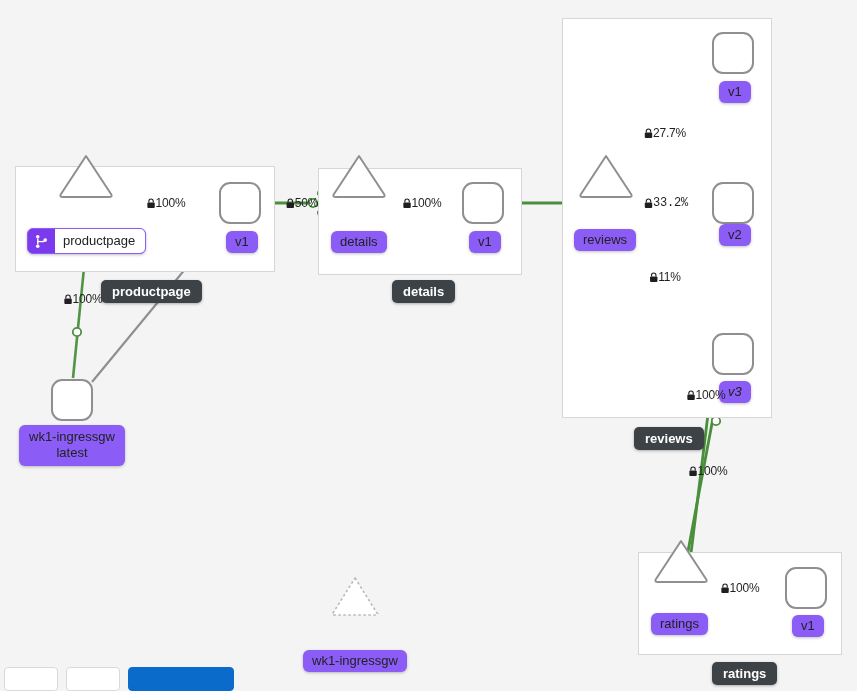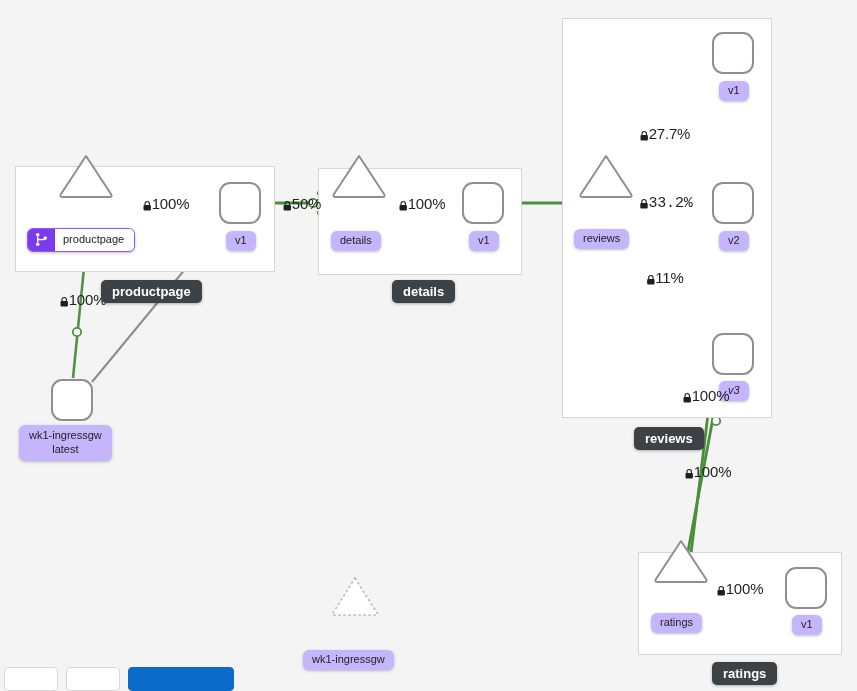--- a/index.html
+++ b/index.html
@@ -30,24 +30,24 @@
     position:absolute;
     width:42px;height:42px;
     border:2px solid #8f8f8f;
     border-radius:11px;
     background:#ffffff;
     box-sizing:border-box;
   }
   
   .nlabel{
     position:absolute;
-    background:#c4b5fd;
+    background:#8b5cf6;
     border-radius:6px;
     padding:3px 9px;
-    font-size:11px;
+    font-size:13px;
     color:#222;
     white-space:nowrap;
     box-shadow:0 1px 3px rgba(0,0,0,.25);
     line-height:1.25;
     text-align:center;
   }
   .nlabel.two-line{padding:4px 10px;}
   
   .nlabel.badged{
     padding:0;
@@ -74,21 +74,21 @@
     font-weight:bold;
     white-space:nowrap;
     box-shadow:0 1px 3px rgba(0,0,0,.3);
   }
   
   .elabel{
     position:absolute;
     display:flex;
     align-items:center;
     gap:0;
-    font-size:15px;
+    font-size:12px;
     color:#1f1f1f;
     white-space:nowrap;
     transform:translate(-50%,-50%);
   }
   .elabel .pct{letter-spacing:-.2px;}
   .lock{display:inline-block;width:9px;height:11px;position:relative;}
   
   .toolbar{
     position:absolute;left:0;bottom:0;height:26px;
     display:flex;align-items:flex-end;gap:8px;padding-left:4px;
@@ -223,21 +223,21 @@
     <svg class="tri-svg" width="56" height="46" viewBox="0 0 56 46">
       <path d="M28,3 L53,41 Q55,44 51,44 L5,44 Q1,44 3,41 Z" fill="#ffffff" stroke="#8f8f8f" stroke-width="2" stroke-linejoin="round" transform="translate(-28,-32)"></path>
     </svg>
   </div>
   <div class="nlabel" style="left:574px;top:229px;">reviews</div>
 
   <div class="node-box" style="left:712px;top:32px;"></div>
   <div class="nlabel" style="left:719px;top:81px;">v1</div>
 
   <div class="node-box" style="left:712px;top:182px;"></div>
-  <div class="nlabel" style="left:719px;top:231px;">v2</div>
+  <div class="nlabel" style="left:719px;top:224px;">v2</div>
 
   <div class="node-box" style="left:712px;top:333px;"></div>
   <div class="nlabel" style="left:719px;top:381px;font-style:italic;">v3</div>
 
   <div class="node-tri" style="left:681px;top:570px;">
     <svg class="tri-svg" width="56" height="46" viewBox="0 0 56 46">
       <path d="M28,3 L53,41 Q55,44 51,44 L5,44 Q1,44 3,41 Z" fill="#ffffff" stroke="#8f8f8f" stroke-width="2" stroke-linejoin="round" transform="translate(-28,-32)"></path>
     </svg>
   </div>
   <div class="nlabel" style="left:651px;top:613px;">ratings</div>

